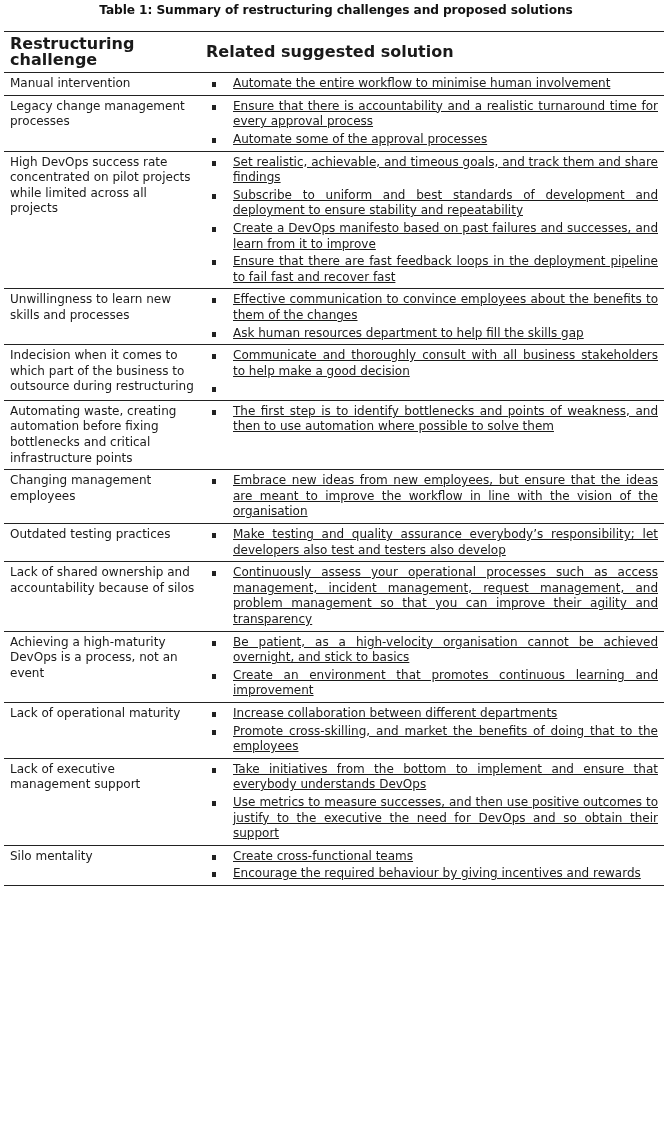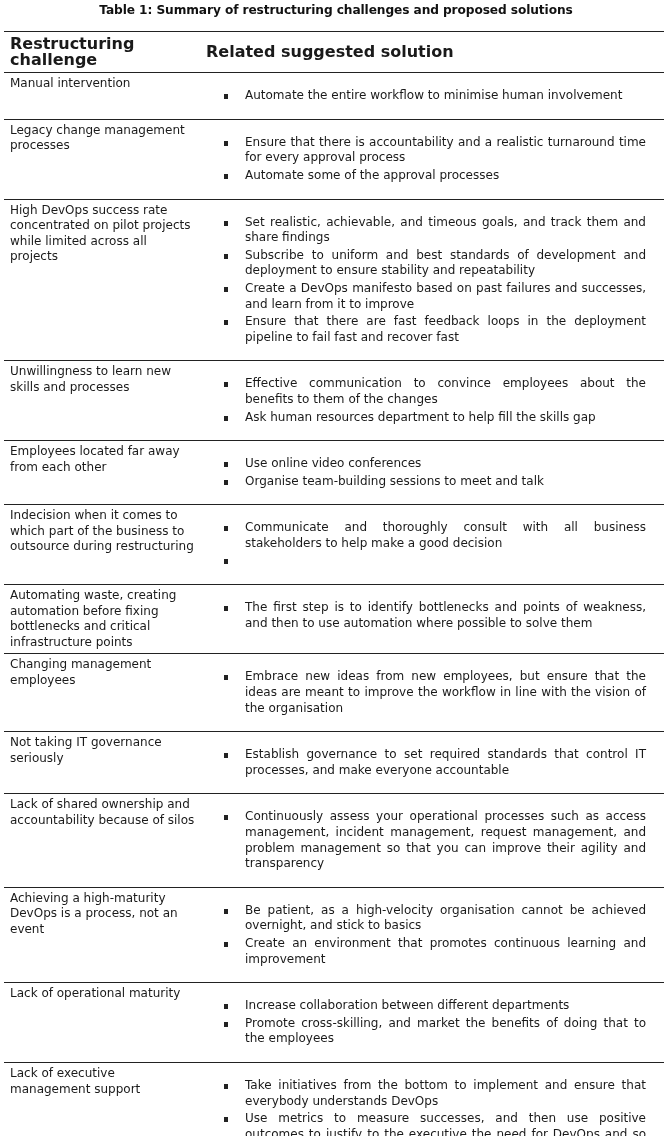--- a/index.html
+++ b/index.html
@@ -52,22 +52,23 @@
   table.summary tbody td {
     vertical-align: top;
     border-bottom: 1.5px solid #222;
     padding: 3px 6px 3px 6px;
   }
   table.summary tbody td.challenge {
     padding-right: 4px;
   }
   ul.solutions {
     list-style: none;
-    margin: 12px;
+    margin: 0;
     padding: 0;
+    text-decoration: underline;
   }
   ul.solutions li {
     position: relative;
     padding-left: 27px;
     margin-bottom: 2px;
     text-align: justify;
   }
   ul.solutions li:last-child {
     margin-bottom: 0;
   }
@@ -134,29 +135,20 @@
       <tr>
         <td class="challenge">Unwillingness to learn new skills and processes</td>
         <td>
           <ul class="solutions">
             <li><span class="bullet"></span><span class="sol-text">Effective communication to convince employees about the benefits to them of the changes</span></li>
             <li><span class="bullet"></span><span class="sol-text">Ask human resources department to help fill the skills gap</span></li>
           </ul>
         </td>
       </tr>
       <tr>
-        <td class="challenge">Employees located far away from each other</td>
-        <td>
-          <ul class="solutions">
-            <li><span class="bullet"></span><span class="sol-text">Use online video conferences</span></li>
-            <li><span class="bullet"></span><span class="sol-text">Organise team-building sessions to meet and talk</span></li>
-          </ul>
-        </td>
-      </tr>
-      <tr>
         <td class="challenge">Indecision when it comes to which part of the business to outsource during restructuring</td>
         <td>
           <ul class="solutions">
             <li><span class="bullet"></span><span class="sol-text">Communicate and thoroughly consult with all business stakeholders to help make a good decision</span></li>
             <li><span class="bullet"></span><span class="sol-text"></span><div class="empty-line"></div></li>
           </ul>
         </td>
       </tr>
       <tr>
         <td class="challenge">Automating waste, creating automation before fixing bottlenecks and critical infrastructure points</td>
@@ -168,24 +160,24 @@
       </tr>
       <tr>
         <td class="challenge">Changing management employees</td>
         <td>
           <ul class="solutions">
             <li><span class="bullet"></span><span class="sol-text">Embrace new ideas from new employees, but ensure that the ideas are meant to improve the workflow in line with the vision of the organisation</span></li>
           </ul>
         </td>
       </tr>
       <tr>
-        <td class="challenge">Not taking IT governance seriously</td>
-        <td>
-          <ul class="solutions">
-            <li><span class="bullet"></span><span class="sol-text">Establish governance to set required standards that control IT processes, and make everyone accountable</span></li>
+        <td class="challenge">Outdated testing practices</td>
+        <td>
+          <ul class="solutions">
+            <li><span class="bullet"></span><span class="sol-text">Make testing and quality assurance everybody’s responsibility; let developers also test and testers also develop</span></li>
           </ul>
         </td>
       </tr>
       <tr>
         <td class="challenge">Lack of shared ownership and accountability because of silos</td>
         <td>
           <ul class="solutions">
             <li><span class="bullet"></span><span class="sol-text">Continuously assess your operational processes such as access management, incident management, request management, and problem management so that you can improve their agility and transparency</span></li>
           </ul>
         </td>

